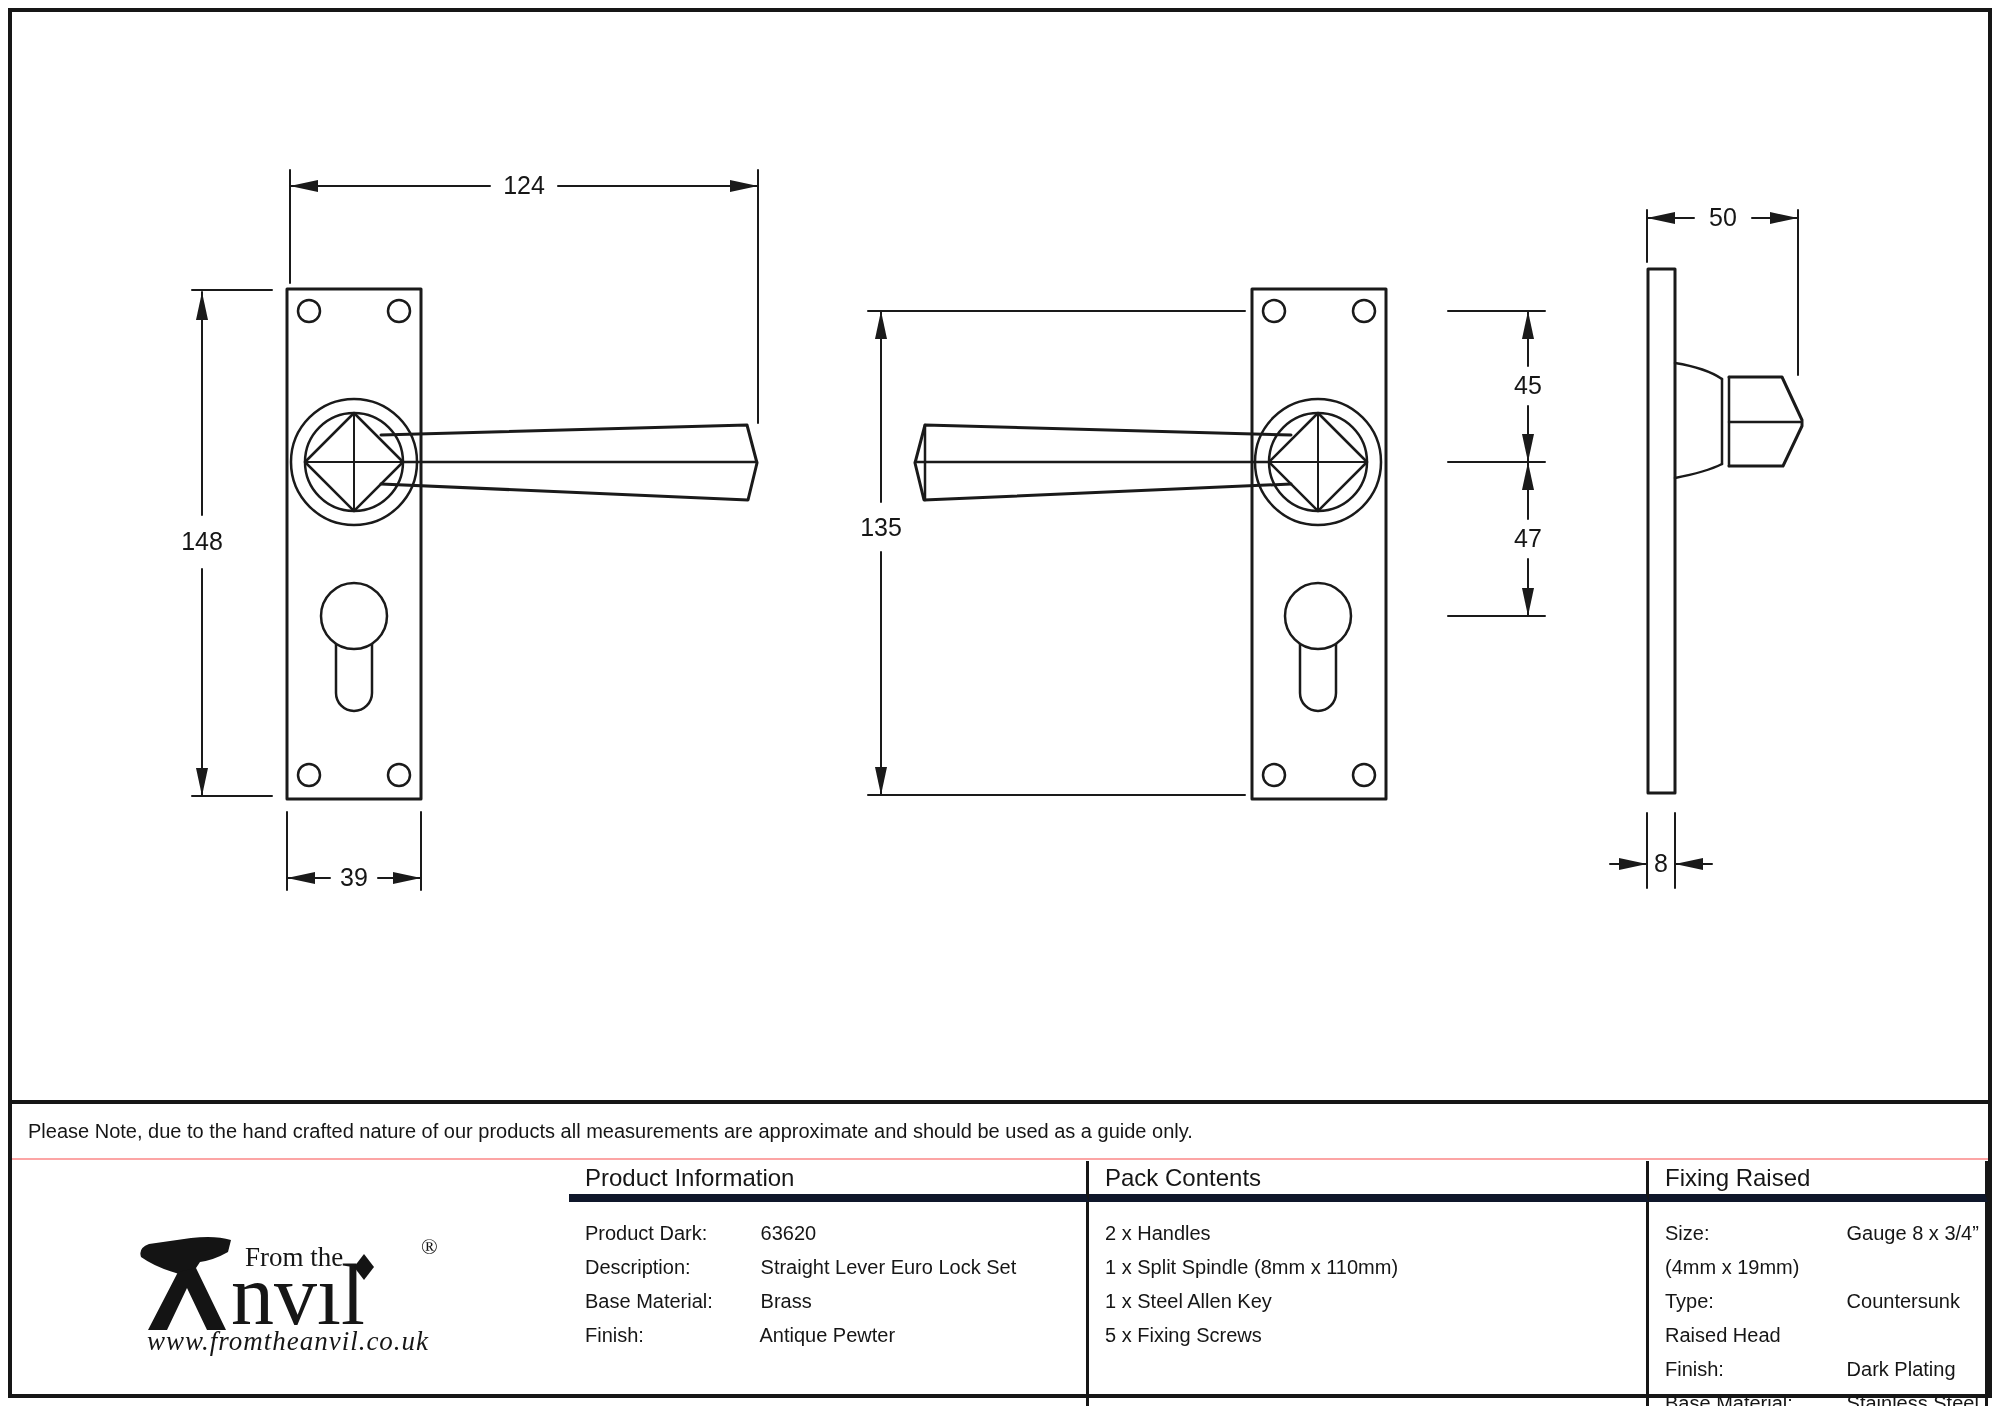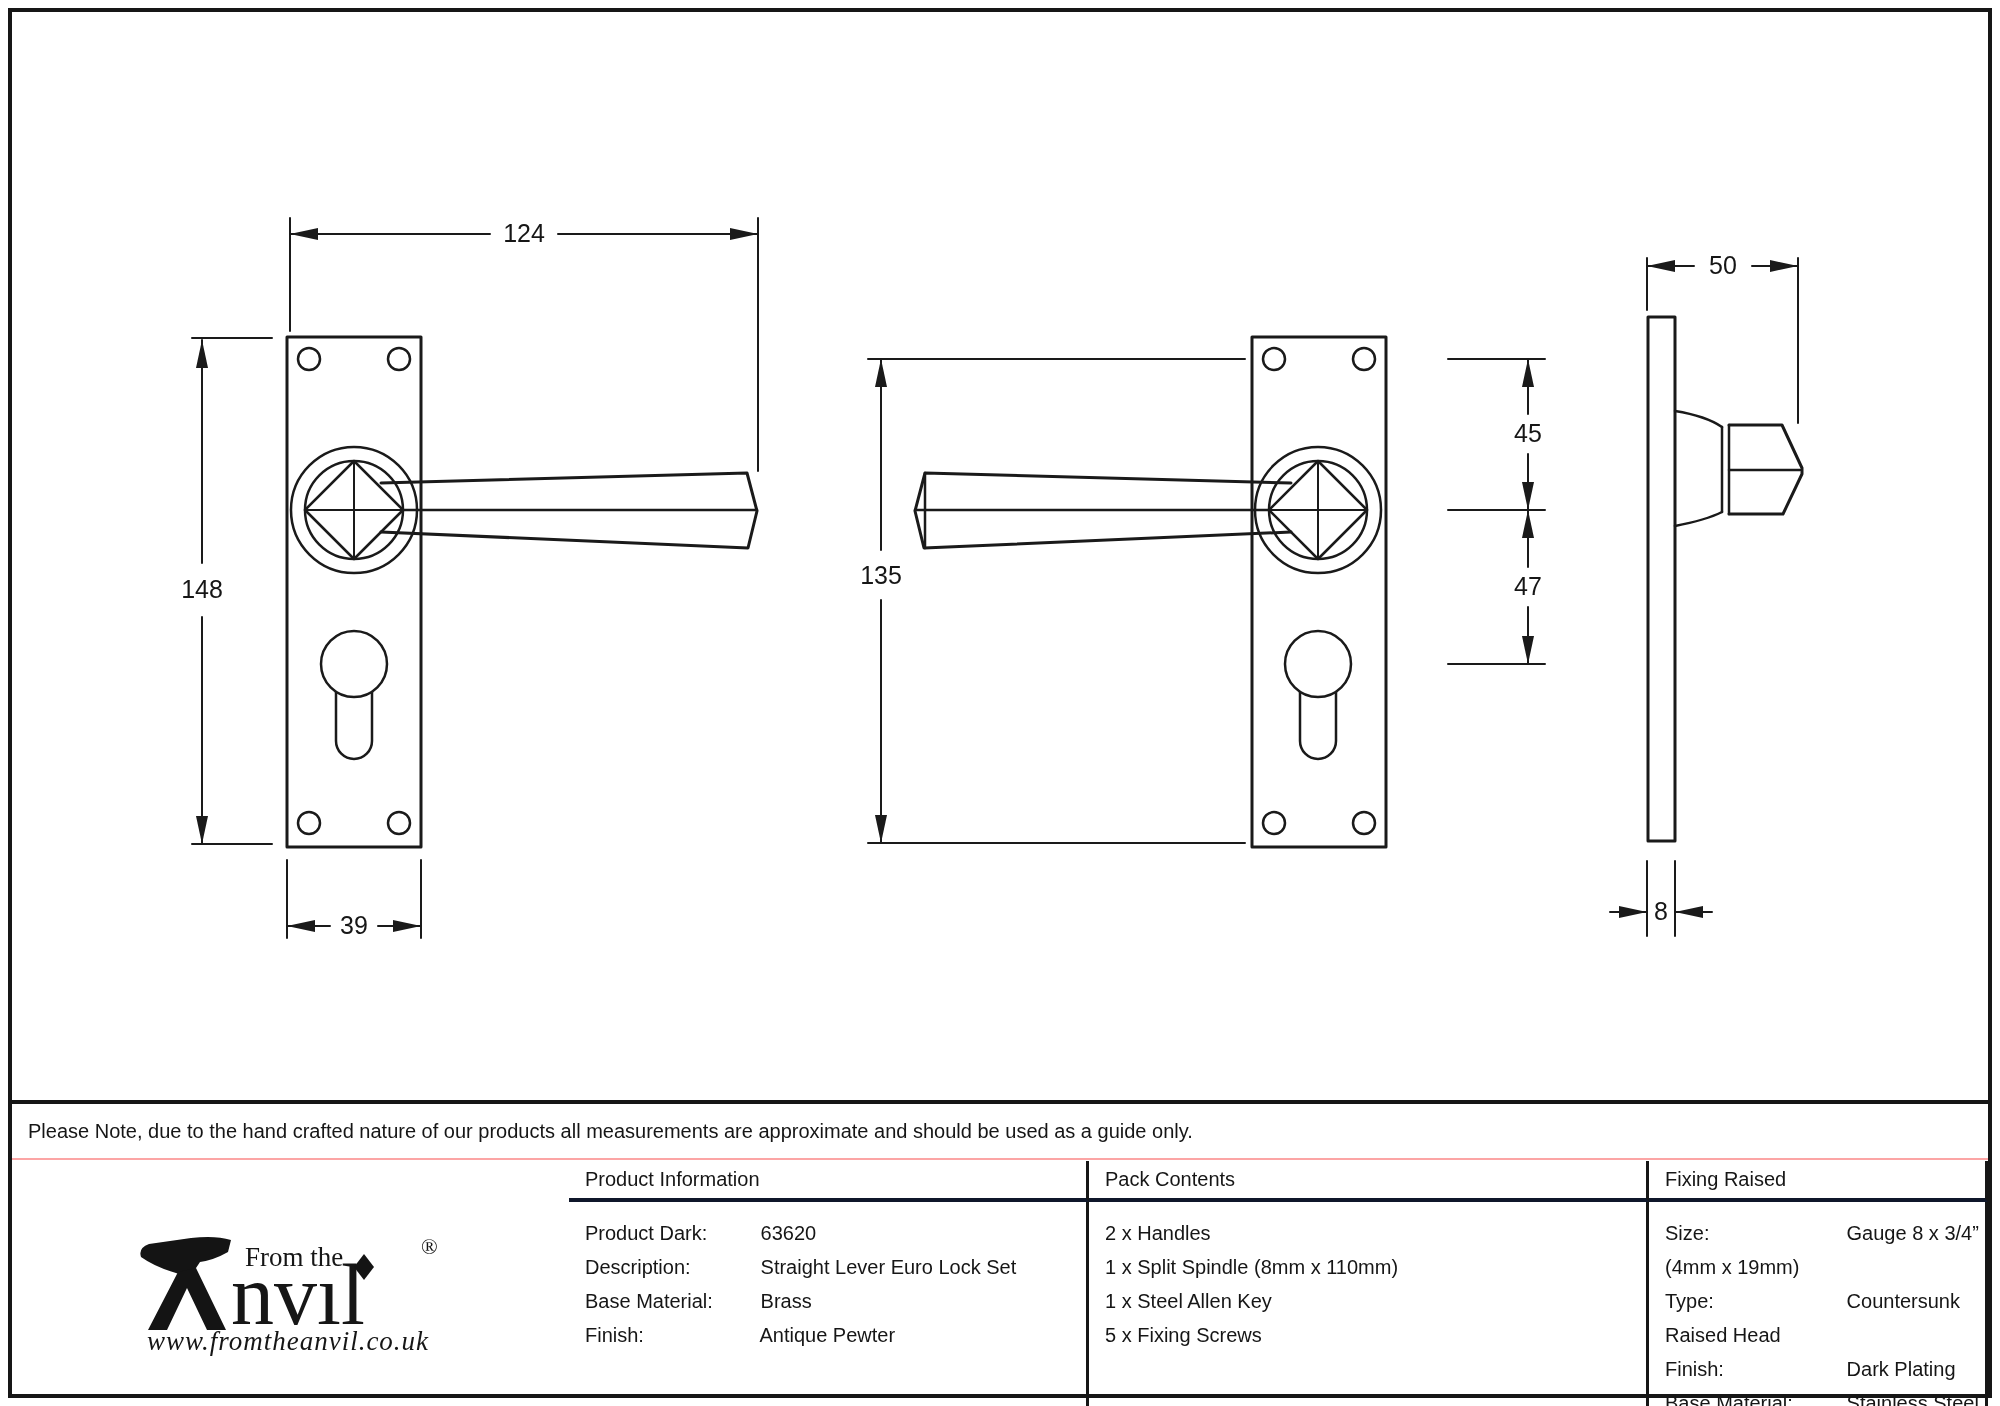--- a/index.html
+++ b/index.html
@@ -1,28 +1,28 @@
 <!DOCTYPE html>
 <html><head>
 <meta charset="utf-8">
 <style>
   html,body{margin:0;padding:0;background:#ffffff;}
   .page{position:relative;width:2000px;height:1406px;background:#ffffff;
         font-family:"Liberation Sans",sans-serif;color:#161616;overflow:hidden;}
   .frame{position:absolute;left:8px;top:8px;right:8px;bottom:8px;border:4px solid #161616;}
-  .drawing-area{position:absolute;left:0;top:0;width:100%;height:916px;margin-top:48px;}
+  .drawing-area{position:absolute;left:0;top:0;width:100%;height:916px;}
   .drawing-area svg{display:block;}
   .note-row{position:absolute;left:0;right:0;top:1088px;height:54px;
             border-top:4px solid #161616;border-bottom:2px solid #fca5a5;
             display:flex;align-items:center;padding-left:16px;font-size:20px;}
   .spec-table{position:absolute;left:0;right:0;top:1149px;bottom:0;
               display:grid;grid-template-columns:557px 520px 560px 1fr;
               grid-template-rows:41px 1fr;}
-  .th{border-right:3px solid #161616;border-bottom:4px solid #0f172a;
-      display:flex;align-items:center;padding-left:16px;font-size:20px;}
+  .th{border-right:3px solid #161616;border-bottom:8px solid #0f172a;
+      display:flex;align-items:center;padding-left:16px;font-size:24px;}
   .td{border-right:3px solid #161616;padding:14px 0 0 16px;font-size:20px;line-height:34px;}
   .kv .k{display:inline-block;width:170px;}
   .kv .k3{display:inline-block;width:176px;}
   .logo-cell{grid-row:1/3;display:flex;align-items:center;justify-content:center;}
   text{font-family:"Liberation Sans",sans-serif;fill:#161616;}
   .dimtxt{font-size:25px;}
   .logo-serif{font-family:"Liberation Serif",serif;}
 </style>
 </head>
 <body>

